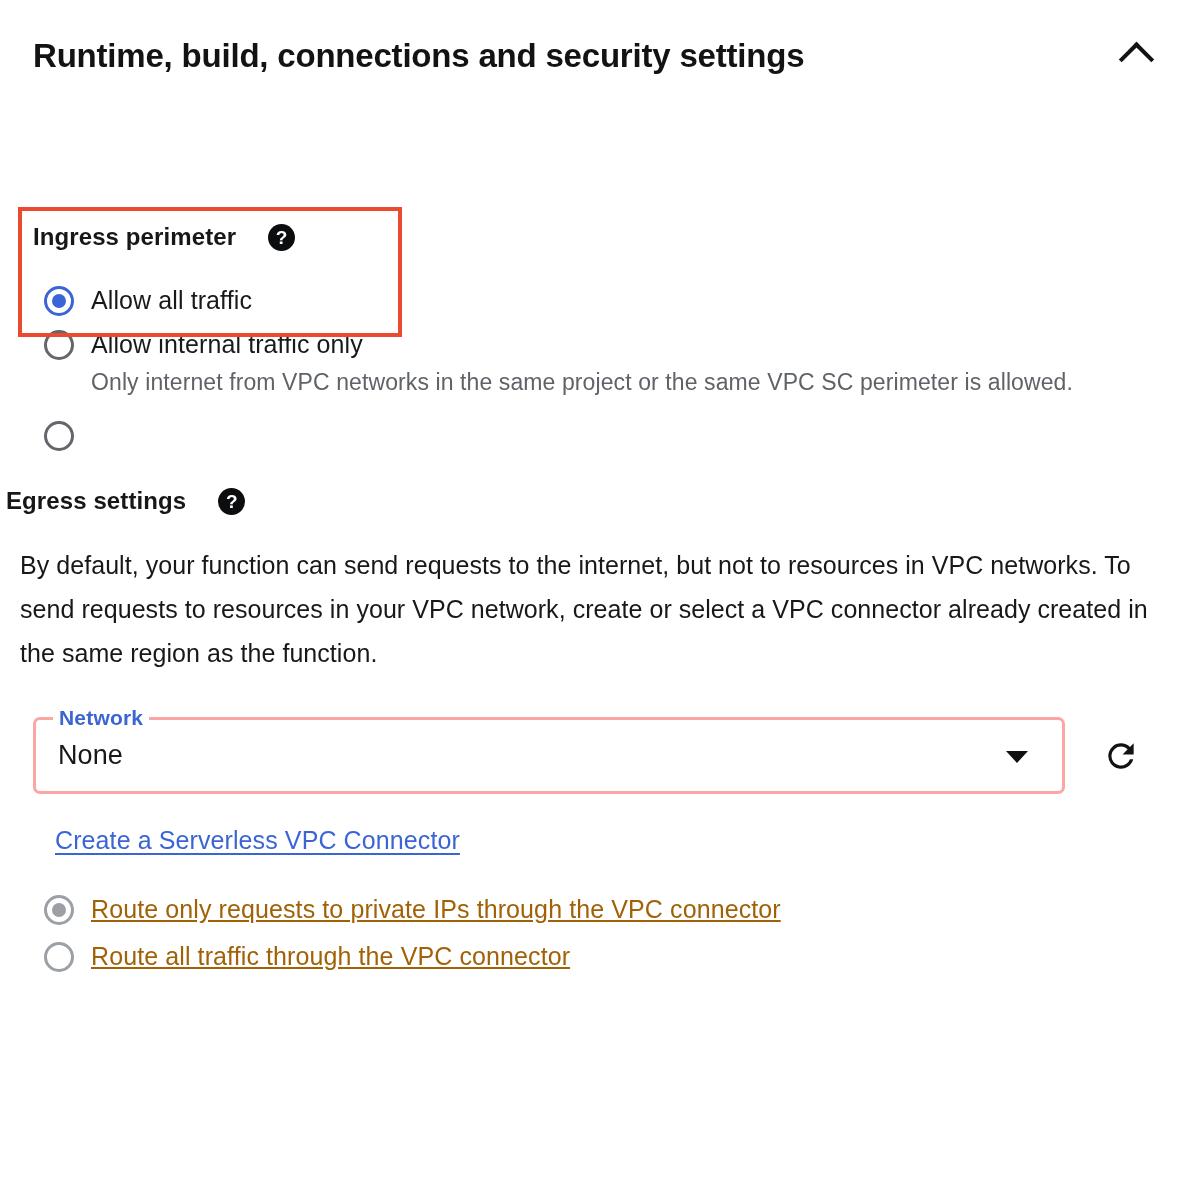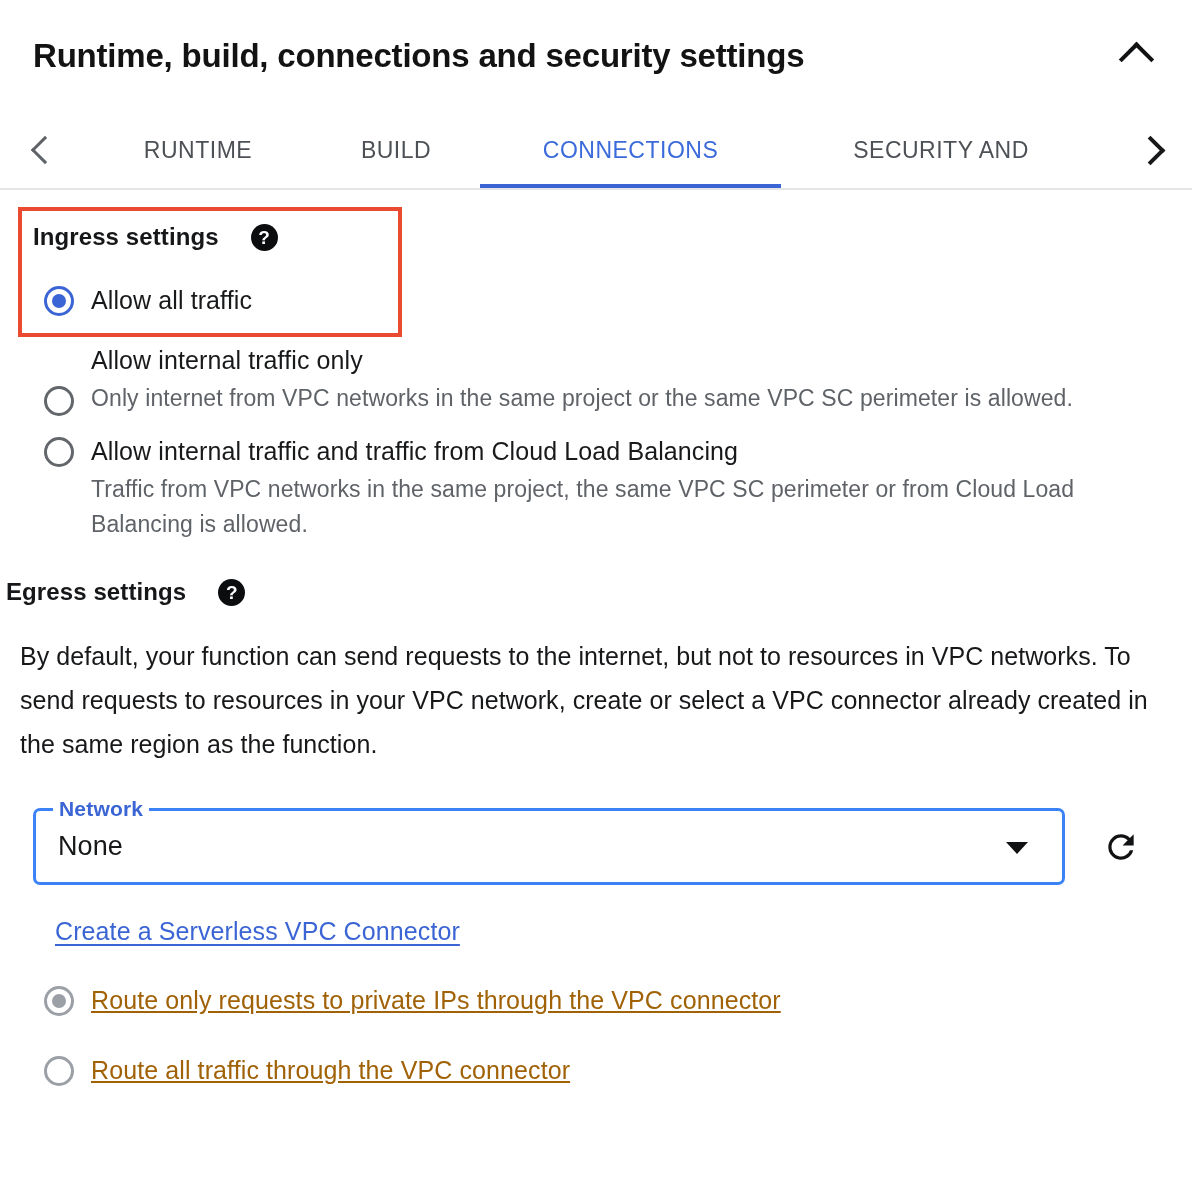--- a/index.html
+++ b/index.html
@@ -270,21 +270,21 @@
   
   .network-row {
     display: flex;
     align-items: center;
     padding-left: 33px;
   }
   .select-field {
     position: relative;
     width: 1032px;
     height: 77px;
-    border: 3px solid #3b82f6;
+    border: 3px solid #fca5a5;
     border-radius: 7px;
     box-sizing: border-box;
     display: flex;
     align-items: center;
     padding: 0 22px;
     cursor: pointer;
     background: #ffffff;
   }
   .select-notch {
     position: absolute;
@@ -339,69 +339,49 @@
 
 <div class="page">
 
   <div class="header">
     <div class="header-title">Runtime, build, connections and security settings</div>
     <button class="collapse-btn">
       <span class="chev-up"></span>
     </button>
   </div>
 
-  <div class="tabbar">
-    <button class="tab-scroll-btn left">
-      <span class="chev left"></span>
-    </button>
-    <div class="tabs-viewport">
-      <div class="tabs">
-        <button class="tab w-runtime">RUNTIME</button>
-        <button class="tab w-build">BUILD</button>
-        <button class="tab w-conn active">CONNECTIONS</button>
-        <button class="tab w-sec">SECURITY AND</button>
-      </div>
-    </div>
-    <button class="tab-scroll-btn right">
-      <span class="chev right"></span>
-    </button>
-  </div>
 
   <div class="content">
 
     <div class="highlight-box"></div>
 
     <div class="section-head" style="margin-top:33px;">
-      <span class="label">Ingress settings</span>
+      <span class="label">Ingress perimeter</span>
       <span class="help-icon">?</span>
     </div>
 
     <div class="radio-group">
 
       <div class="radio-row" style="margin-top:33px;">
         <span class="radio checked"></span>
         <span class="radio-text">
           <span class="radio-label">Allow all traffic</span>
         </span>
       </div>
 
-      <div class="radio-row" style="margin-top:28px;align-items:flex-end;">
+      <div class="radio-row" style="margin-top:12px;">
         <span class="radio"></span>
         <span class="radio-text">
           <span class="radio-label" style="display:block;">Allow internal traffic only</span>
           <span class="radio-desc" style="display:block;max-width:995px;">Only internet from VPC networks in the same project or the same VPC SC perimeter is allowed.</span>
         </span>
       </div>
 
       <div class="radio-row" style="margin-top:19px;">
         <span class="radio"></span>
-        <span class="radio-text">
-          <span class="radio-label" style="display:block;">Allow internal traffic and traffic from Cloud Load Balancing</span>
-          <span class="radio-desc" style="display:block;max-width:1062px;">Traffic from VPC networks in the same project, the same VPC SC perimeter or from Cloud Load Balancing is allowed.</span>
-        </span>
       </div>
     </div>
 
     <div class="section-head" style="margin-top:36px;padding-left:6px;">
       <span class="label">Egress settings</span>
       <span class="help-icon">?</span>
     </div>
 
     <div class="egress-paragraph" style="margin-top:28px;"> By default, your function can send requests to the internet, but not to resources in VPC networks. To send requests to resources in your VPC network, create or select a VPC connector already created in the same region as the function.</div>
 
@@ -422,21 +402,21 @@
       <span class="vpc-link">Create a Serverless VPC Connector</span>
     </div>
 
     <div class="radio-group" style="margin-top:38px;">
       <div class="radio-row">
         <span class="radio disabled checked"></span>
         <span class="radio-text">
           <span class="radio-label disabled">Route only requests to private IPs through the VPC connector</span>
         </span>
       </div>
-      <div class="radio-row" style="margin-top:38px;">
+      <div class="radio-row" style="margin-top:15px;">
         <span class="radio disabled"></span>
         <span class="radio-text">
           <span class="radio-label disabled">Route all traffic through the VPC connector</span>
         </span>
       </div>
     </div>
 
   </div>
 </div>
 

